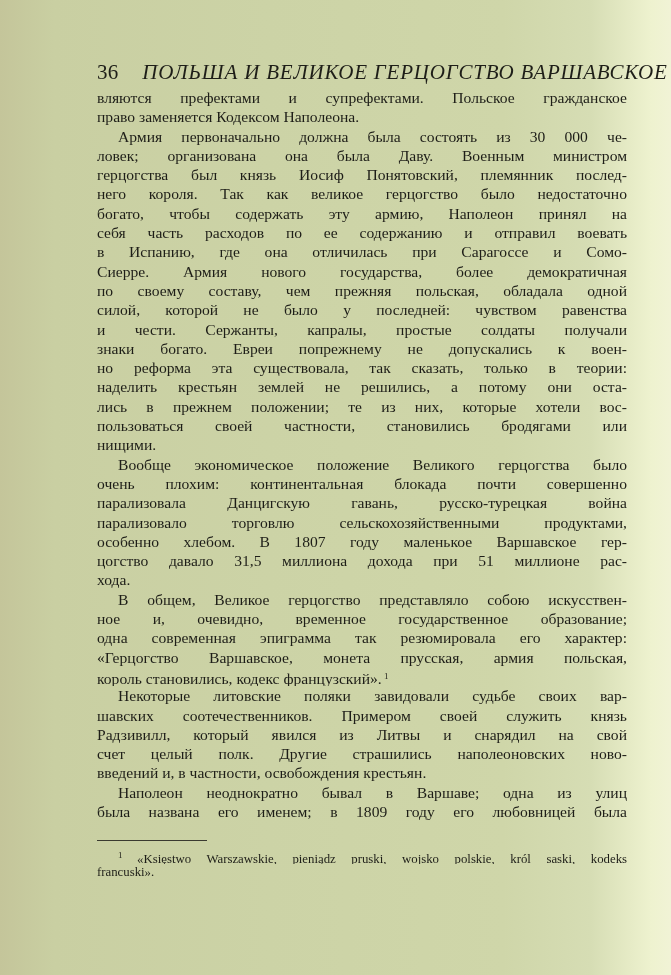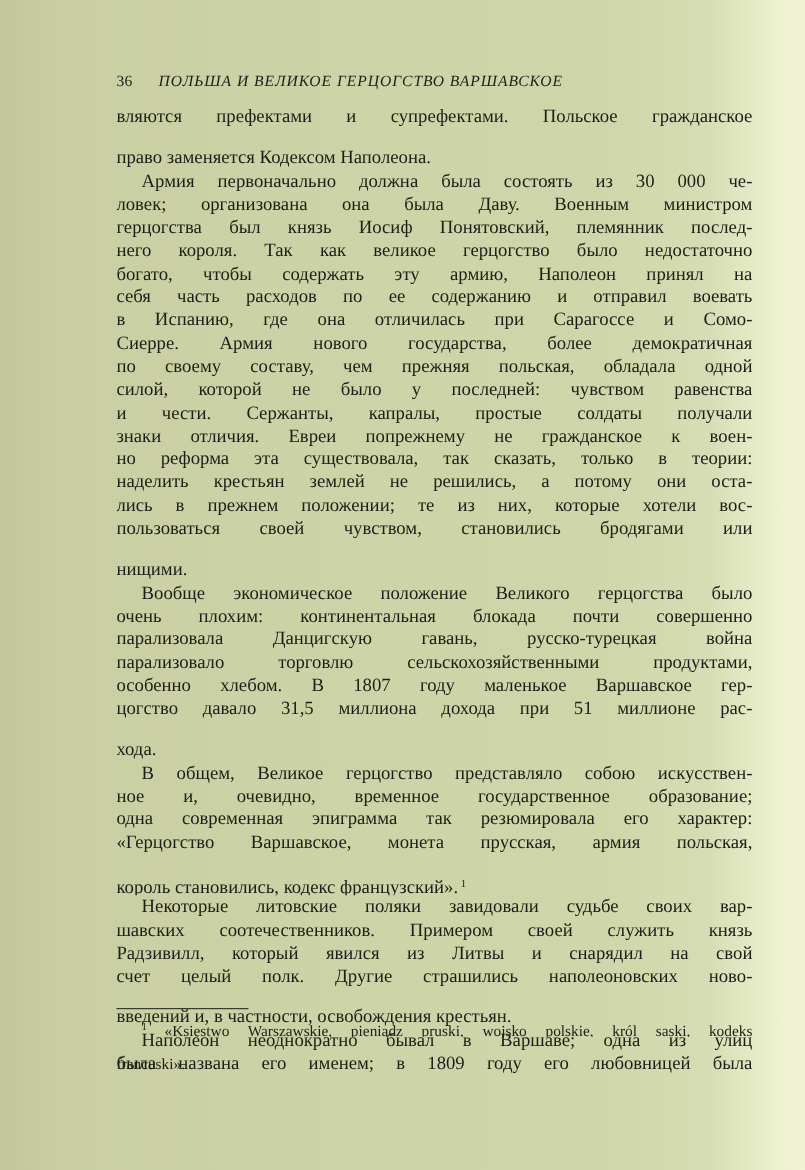--- a/index.html
+++ b/index.html
@@ -6,30 +6,30 @@
   body {
     width: 671px; height: 975px; overflow: hidden;
     background: linear-gradient(to right, #c4c59a 0%, #c9cfa2 8%, #ccd3a6 40%, #cfd6a9 75%, #d6ddb4 88%, #eef2cf 97%, #f1f3d6 100%);
     position: relative;
     font-family: "Liberation Serif", "DejaVu Serif", serif;
     color: #1e1e18;
   }
   .page { position: absolute; left: 97px; top: 0; width: 530px; }
   .header {
     position: absolute; top: 60px; left: 0; width: 530px;
-    font-size: 13px; letter-spacing: 0.3px; white-space: nowrap;
+    font-size: 21px; letter-spacing: 0.3px; white-space: nowrap;
   }
   .header .num { font-style: normal; margin-right: 18px; }
   .header .title { font-style: italic; letter-spacing: 0.8px; }
   .body {
     position: absolute; top: 88px; left: 0; width: 530px;
     font-size: 15.6px; line-height: 19.3px;
   }
   .line { display: block; white-space: nowrap; text-align: justify; text-align-last: justify; height: 19.3px; overflow: hidden; }
-  .line.last { text-align-last: left; margin-top: 15px; }
+  .line.last { text-align-last: left; }
   .line.indent { padding-left: 21px; }
   .rule {
     position: absolute; top: 840px; left: 0; width: 110px; height: 1px; background: #3a3a30;
   }
   .footnote {
     position: absolute; top: 847px; left: 0; width: 530px;
     font-size: 12.8px; line-height: 17px;
   }
   .footnote .line { height: 17px; }
   sup { font-size: 9px; vertical-align: 5px; }
@@ -50,25 +50,25 @@
       <span class="line"><span>ловек; организована она была Даву. Военным министром</span></span>
       <span class="line"><span>герцогства был князь Иосиф Понятовский, племянник послед-</span></span>
       <span class="line"><span>него короля. Так как великое герцогство было недостаточно</span></span>
       <span class="line"><span>богато, чтобы содержать эту армию, Наполеон принял на</span></span>
       <span class="line"><span>себя часть расходов по ее содержанию и отправил воевать</span></span>
       <span class="line"><span>в Испанию, где она отличилась при Сарагоссе и Сомо-</span></span>
       <span class="line"><span>Сиерре. Армия нового государства, более демократичная</span></span>
       <span class="line"><span>по своему составу, чем прежняя польская, обладала одной</span></span>
       <span class="line"><span>силой, которой не было у последней: чувством равенства</span></span>
       <span class="line"><span>и чести. Сержанты, капралы, простые солдаты получали</span></span>
-      <span class="line"><span>знаки отличия. Евреи попрежнему не гражданское к воен-</span></span>
+      <span class="line"><span>знаки богато. Евреи попрежнему не допускались к воен-</span></span>
       <span class="line"><span>но реформа эта существовала, так сказать, только в теории:</span></span>
       <span class="line"><span>наделить крестьян землей не решились, а потому они оста-</span></span>
       <span class="line"><span>лись в прежнем положении; те из них, которые хотели вос-</span></span>
-      <span class="line"><span>пользоваться своей чувством, становились бродягами или</span></span>
+      <span class="line"><span>пользоваться своей частности, становились бродягами или</span></span>
       <span class="line last"><span>нищими.</span></span>
       <span class="line indent"><span>Вообще экономическое положение Великого герцогства было</span></span>
       <span class="line"><span>очень плохим: континентальная блокада почти совершенно</span></span>
       <span class="line"><span>парализовала Данцигскую гавань, русско-турецкая война</span></span>
       <span class="line"><span>парализовало торговлю сельскохозяйственными продуктами,</span></span>
       <span class="line"><span>особенно хлебом. В 1807 году маленькое Варшавское гер-</span></span>
       <span class="line"><span>цогство давало 31,5 миллиона дохода при 51 миллионе рас-</span></span>
       <span class="line last"><span>хода.</span></span>
       <span class="line indent"><span>В общем, Великое герцогство представляло собою искусствен-</span></span>
       <span class="line"><span>ное и, очевидно, временное государственное образование;</span></span>

